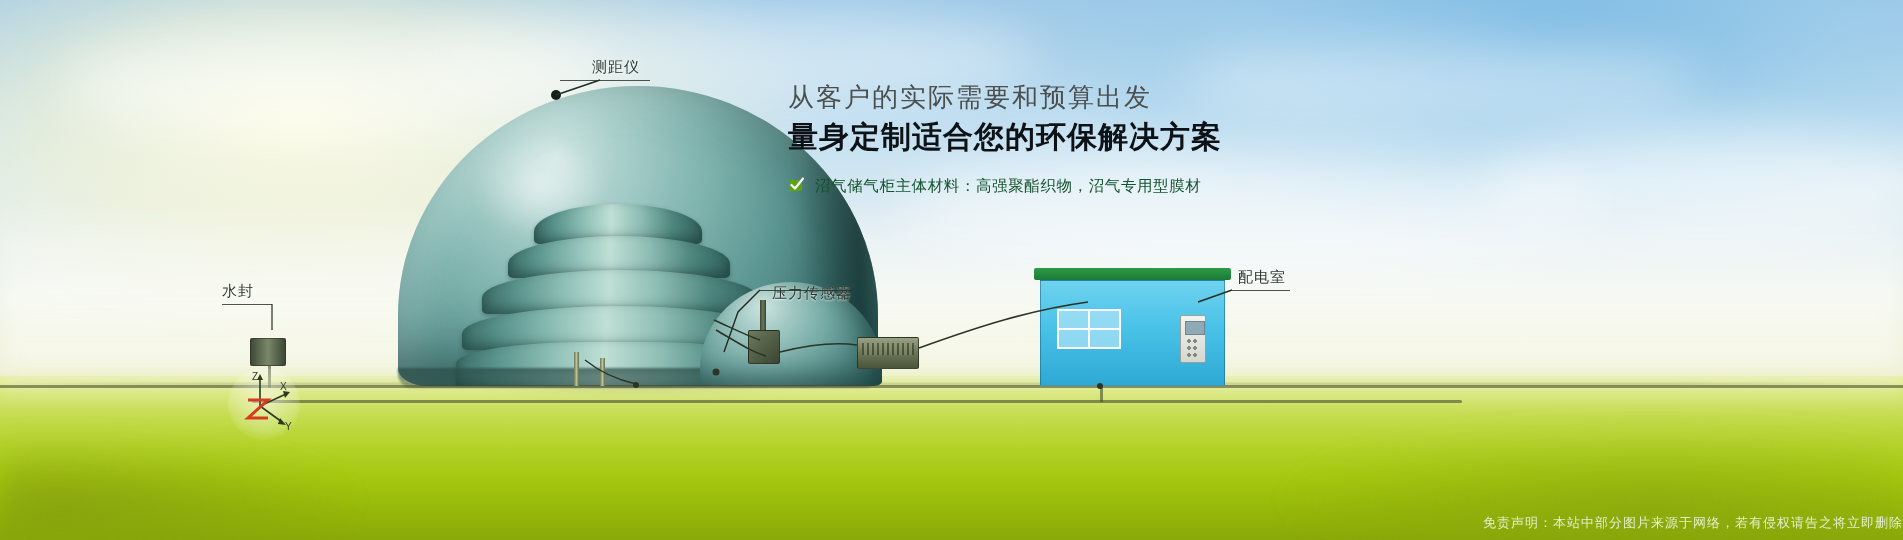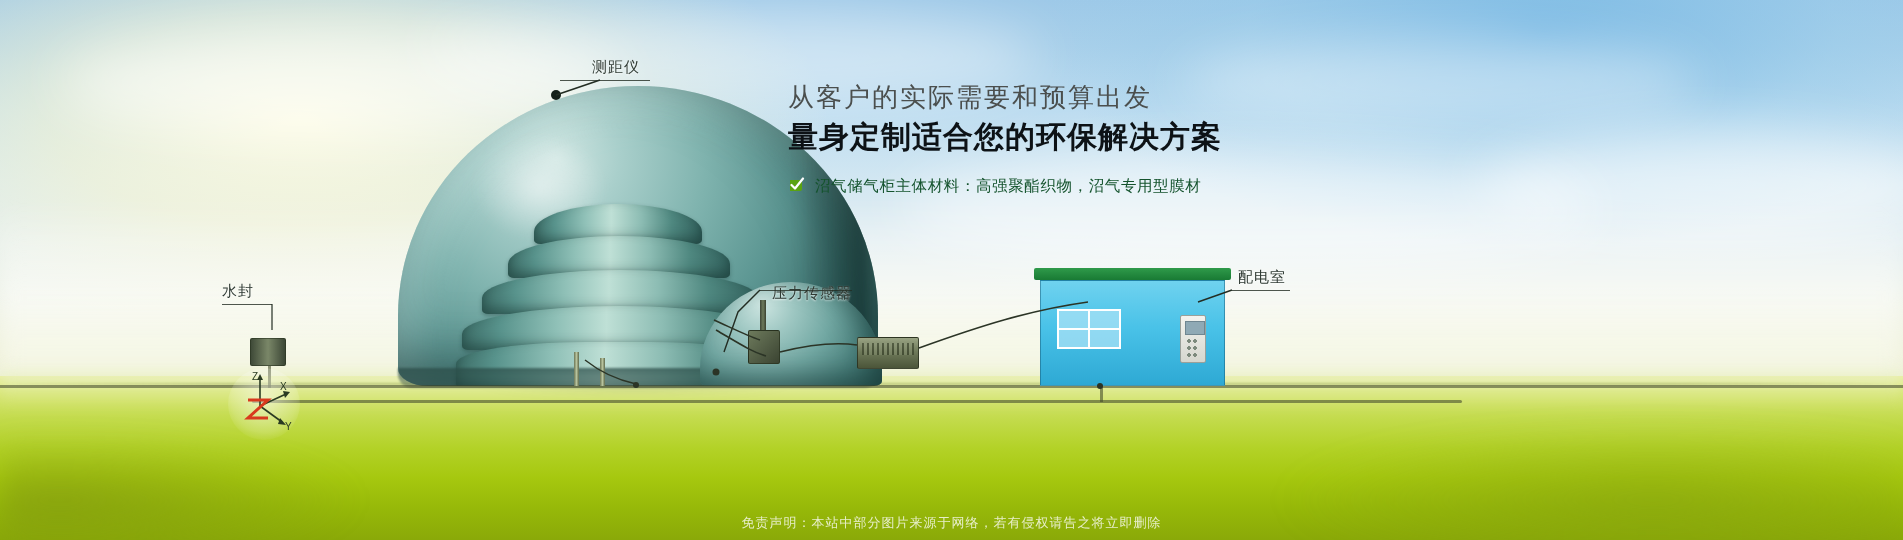--- a/index.html
+++ b/index.html
@@ -304,21 +304,21 @@
     display: inline-block;
     width: 17px; height: 17px;
     margin-right: 10px;
     flex: 0 0 17px;
   }
   .tick svg { display: block; }
 
   
   .footer {
     position: absolute; left: 0; bottom: 8px; width: 1903px;
-    text-align: center;
+    text-align: right;
     font-size: 13px;
     color: rgba(255,255,255,0.78);
     letter-spacing: 1px;
   }
 </style>
 </head>
 <body>
 
 <div id="banner">
 

